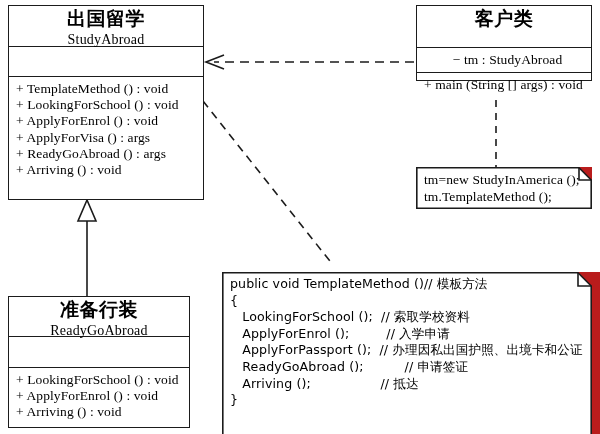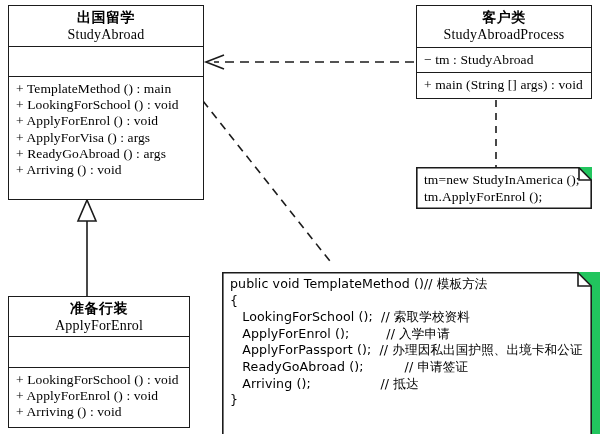--- a/index.html
+++ b/index.html
@@ -30,22 +30,22 @@
   }
   .uml-compartment.last { border-bottom: none; }
 
   .uml-title {
     text-align: center;
     line-height: 1.12;
     padding-top: 4px;
   }
   .cn-name {
     display: block;
-    font-family: Liberation Serif, serif;
-    font-size: 14px;
+    font-family: Liberation Mono, monospace;
+    font-size: 19px;
     font-weight: 600;
     letter-spacing: 0.5px;
     text-align: center;
   }
   .en-name {
     display: block;
     font-size: 14px;
     letter-spacing: 0.2px;
     margin-top: 1px;
   }
@@ -58,21 +58,21 @@
     line-height: 16.2px;
     white-space: pre;
     letter-spacing: 0.1px;
   }
   .empty-compartment { }
 
   
   .uml-note {
     position: absolute;
     box-sizing: border-box;
-    background: #22c55e;
+    background: #b91c1c;
   }
   .note-line {
     font-size: 13.5px;
     line-height: 16.6px;
     white-space: pre;
     letter-spacing: 0.1px;
   }
   .note-text {
     position: absolute;
     left: 8px;
@@ -123,63 +123,62 @@
     </g>
   </svg>
 
   <div class="uml-class" style="left:8px; top:5px; width:196px; height:195px;">
     <div class="uml-compartment uml-title" style="height:41px;">
       <span class="cn-name">出国留学</span>
       <span class="en-name">StudyAbroad</span>
     </div>
     <div class="uml-compartment empty-compartment" style="height:30px;"></div>
     <div class="uml-compartment last uml-members">
-      <div class="member">+ TemplateMethod () : main</div>
+      <div class="member">+ TemplateMethod () : void</div>
       <div class="member">+ LookingForSchool () : void</div>
       <div class="member">+ ApplyForEnrol () : void</div>
       <div class="member">+ ApplyForVisa () : args</div>
       <div class="member">+ ReadyGoAbroad () : args</div>
       <div class="member">+ Arriving () : void</div>
     </div>
   </div>
 
   <div class="uml-class" style="left:8px; top:296px; width:182px; height:132px;">
     <div class="uml-compartment uml-title" style="height:40px;">
       <span class="cn-name">准备行装</span>
-      <span class="en-name">ApplyForEnrol</span>
+      <span class="en-name">ReadyGoAbroad</span>
     </div>
     <div class="uml-compartment empty-compartment" style="height:31px;"></div>
     <div class="uml-compartment last uml-members">
       <div class="member">+ LookingForSchool () : void</div>
       <div class="member">+ ApplyForEnrol () : void</div>
       <div class="member">+ Arriving () : void</div>
     </div>
   </div>
 
-  <div class="uml-class" style="left:416px; top:5px; width:176px; height:94px;">
+  <div class="uml-class" style="left:416px; top:5px; width:176px; height:76px;">
     <div class="uml-compartment uml-title" style="height:42px;">
       <span class="cn-name">客户类</span>
-      <span class="en-name">StudyAbroadProcess</span>
     </div>
-    <div class="uml-compartment uml-members" style="height:25px;">
+    <div class="uml-compartment uml-members" style="height:25px;text-align:center;">
       <div class="member">− tm : StudyAbroad</div>
     </div>
     <div class="uml-compartment last uml-members">
       <div class="member">+ main (String [] args) : void</div>
     </div>
   </div>
 
   <div class="uml-note" style="left:416px; top:167px; width:176px; height:42px;">
     <svg class="note-svg" width="176" height="42" viewBox="0 0 176 42">
       <path d="M0.8,0.8 L163,0.8 L175.2,13 L175.2,41.2 L0.8,41.2 Z" fill="#ffffff" stroke="#1b1b1b" stroke-width="1.6"></path>
       <path d="M163,0.8 L163,13 L175.2,13" fill="none" stroke="#1b1b1b" stroke-width="1.6"></path>
     </svg>
     <div class="note-text">
       <div class="note-line">tm=new StudyInAmerica ();</div>
-      <div class="note-line">tm.ApplyForEnrol ();</div>
+      <div class="note-line">tm.TemplateMethod ();</div>
     </div>
   </div>
 
   <div class="uml-note" style="left:222px; top:272px; width:430px; height:165px;border-radius:13px;">
     <svg class="note-svg" width="370" height="165" viewBox="0 0 370 165">
       <path d="M0.8,0.8 L356,0.8 L369.2,14 L369.2,164.2 L0.8,164.2 Z" fill="#ffffff" stroke="#1b1b1b" stroke-width="1.6"></path>
       <path d="M356,0.8 L356,14 L369.2,14" fill="none" stroke="#1b1b1b" stroke-width="1.6"></path>
     </svg>
     <div class="note-text" style="top:4px;">
       <div class="note-line code-cn">public void TemplateMethod ()// 模板方法</div>

